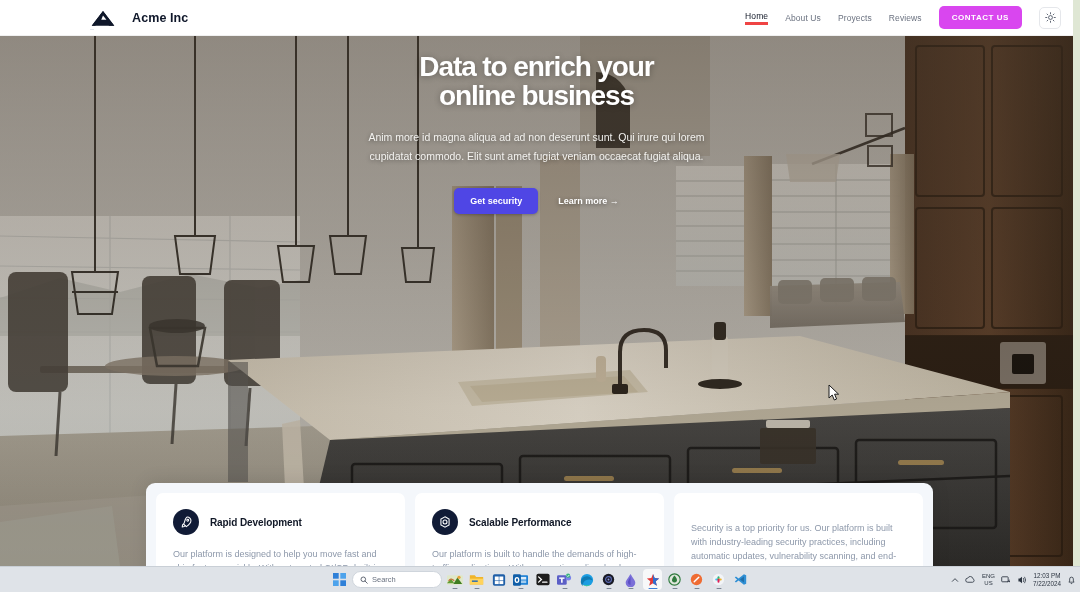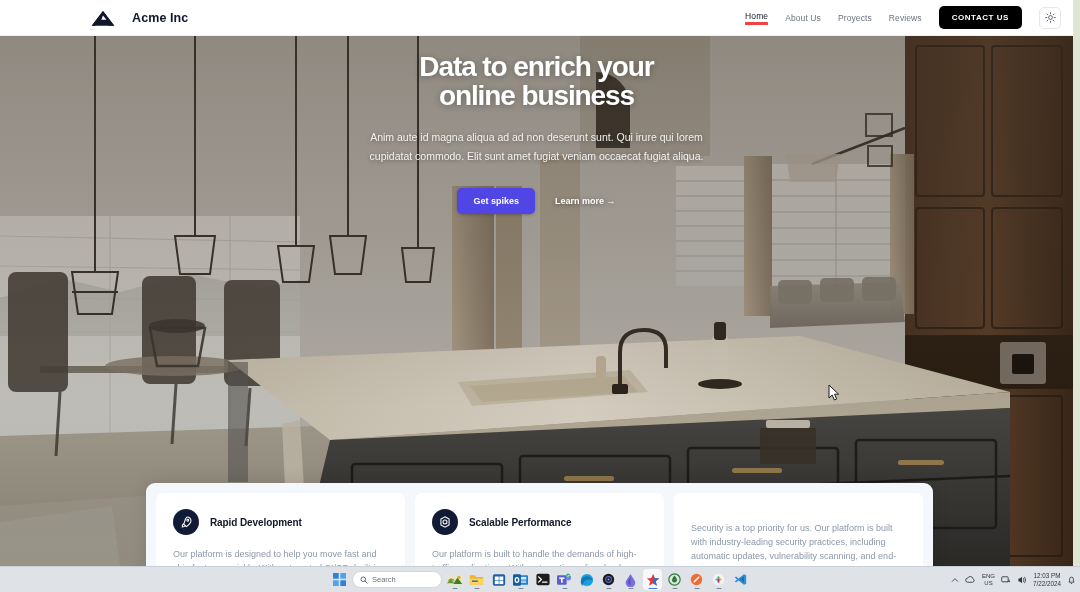--- a/index.html
+++ b/index.html
@@ -38,21 +38,21 @@
   }
   #nav-right {
     margin-left:auto; margin-right:12px; display:flex; align-items:center; gap:17px;
   }
   .nav-link {
     font-size:8.5px; color:#6b7280; text-decoration:none; white-space:nowrap;
     letter-spacing:.1px;
   }
   .nav-link.active { color:#111827; border-bottom:3px solid #ef4444; padding-bottom:1px; }
   #contact-btn {
-    background:#000000; color:#ffffff; font-size:8px; font-weight:700;
+    background:#d946ef; color:#ffffff; font-size:8px; font-weight:700;
     letter-spacing:.55px; padding:7px 13px; border-radius:5px; border:none;
     white-space:nowrap; cursor:pointer;
   }
   #theme-toggle {
     width:22px; height:22px; border:1px solid #e5e7eb; border-radius:5px;
     background:#fff; display:flex; align-items:center; justify-content:center;
     cursor:pointer;
   }
 
   
@@ -389,23 +389,23 @@
         <path d="M0 486 L112 470 L120 530 L0 530 Z" fill="#a8a69a" opacity=".7"></path>
       </svg>
 
       <div id="hero-overlay"></div>
 
       <div id="hero-copy">
         <h1 id="hero-title">
           <span>Data to enrich your</span><br>
           <span>online business</span>
         </h1>
-        <p id="hero-sub">Anim aute id magna aliqua ad ad non deserunt sunt. Qui irure qui lorem cupidatat commodo. Elit sunt amet fugiat veniam occaecat fugiat aliqua.</p>
+        <p id="hero-sub">Anim more id magna aliqua ad ad non deserunt sunt. Qui irure qui lorem cupidatat commodo. Elit sunt amet fugiat veniam occaecat fugiat aliqua.</p>
         <div id="hero-actions">
-          <button id="get-started-btn">Get spikes</button>
+          <button id="get-started-btn">Get security</button>
           <a id="learn-more-link" href="#">Learn more →</a>
         </div>
       </div>
 
       <div id="features-panel">
 
         <div class="feature-card">
           <div class="feature-head">
             <span class="feature-icon">
               <svg width="14" height="14" viewBox="0 0 24 24" fill="none" stroke="#ffffff" stroke-width="1.8" stroke-linecap="round" stroke-linejoin="round">

